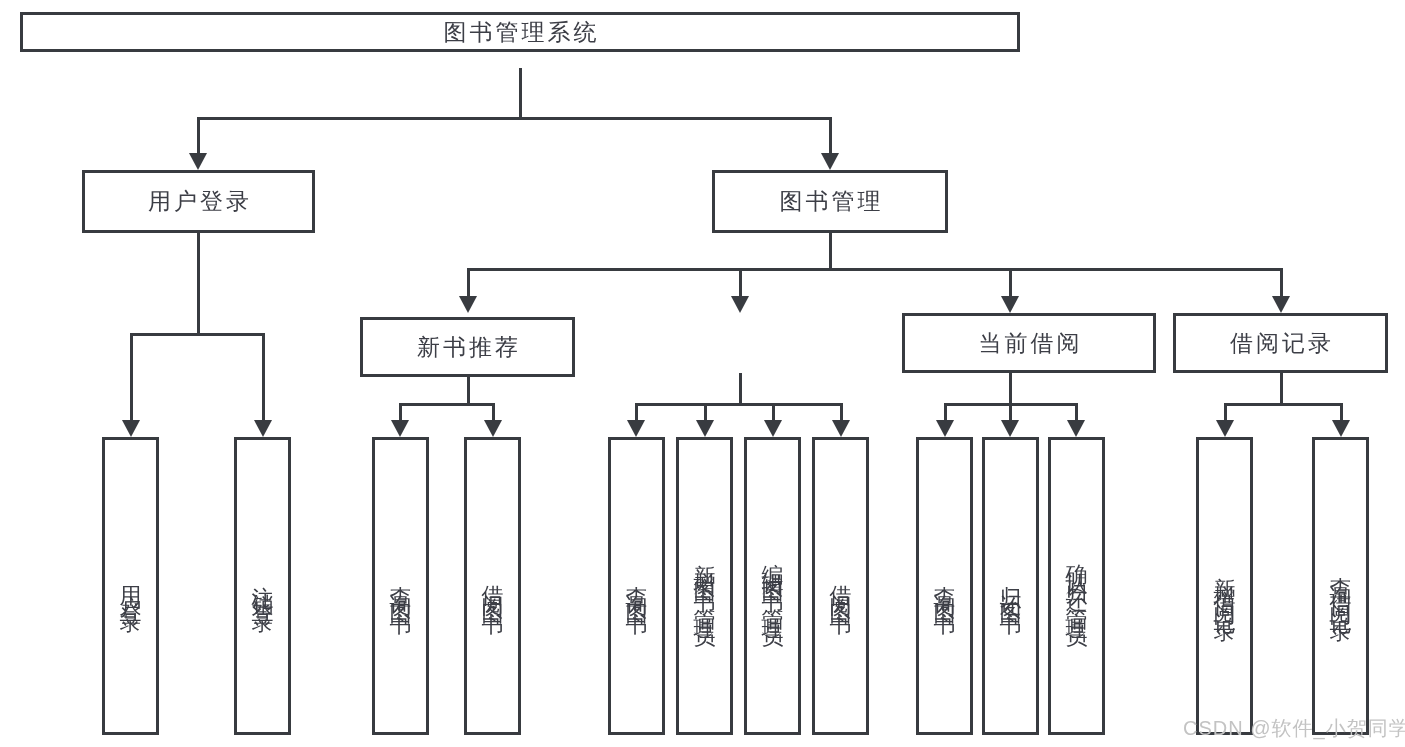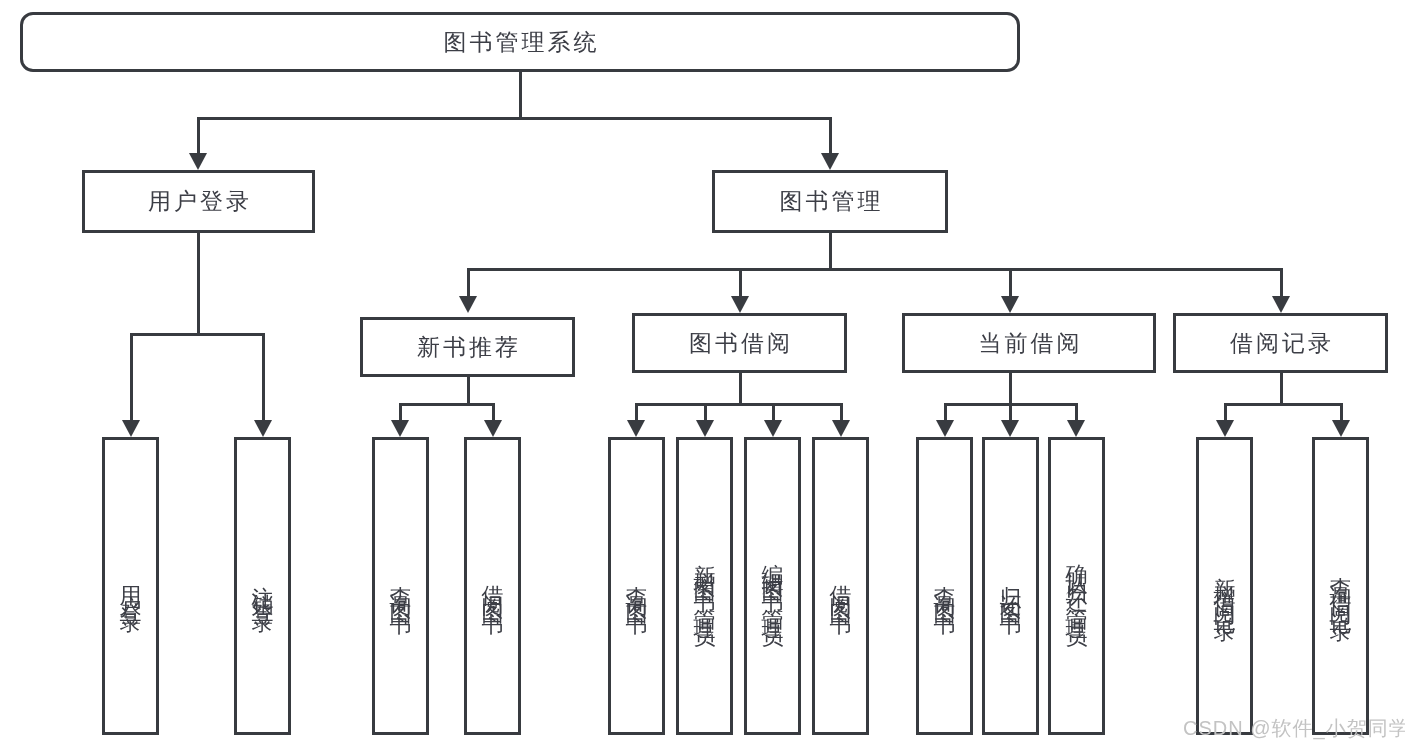--- a/index.html
+++ b/index.html
@@ -87,36 +87,33 @@
   <div class="vl" style="left:1074.5px;top:403px;width:3px;height:19px;"></div>
   <div class="ar" style="left:1067px;top:420px;"></div>
 
   <div class="vl" style="left:1279.5px;top:373px;width:3px;height:33px;"></div>
   <div class="hl" style="left:1223.5px;top:403px;width:119px;height:3px;"></div>
   <div class="vl" style="left:1223.5px;top:403px;width:3px;height:19px;"></div>
   <div class="ar" style="left:1216px;top:420px;"></div>
   <div class="vl" style="left:1339.5px;top:403px;width:3px;height:19px;"></div>
   <div class="ar" style="left:1332px;top:420px;"></div>
 
-  <div class="box hbox" style="left:20px;top:12px;width:1000px;height:60px;border-radius:13px;">
+  <div class="box hbox" style="left:20px;top:12px;width:1000px;height:40px;">
     <span>图书管理系统</span>
   </div>
 
   <div class="box hbox" style="left:82px;top:170px;width:233px;height:63px;">
     <span>用户登录</span>
   </div>
   <div class="box hbox" style="left:712px;top:170px;width:236px;height:63px;">
     <span>图书管理</span>
   </div>
 
   <div class="box hbox" style="left:360px;top:317px;width:215px;height:60px;">
     <span>新书推荐</span>
-  </div>
-  <div class="box hbox" style="left:632px;top:313px;width:215px;height:60px;">
-    <span>图书借阅</span>
   </div>
   <div class="box hbox" style="left:902px;top:313px;width:254px;height:60px;">
     <span>当前借阅</span>
   </div>
   <div class="box hbox" style="left:1173px;top:313px;width:215px;height:60px;">
     <span>借阅记录</span>
   </div>
 
   <div class="box leaf" style="left:102px;top:437px;width:57px;height:298px;">
     <span class="vtext">用户登录</span>

